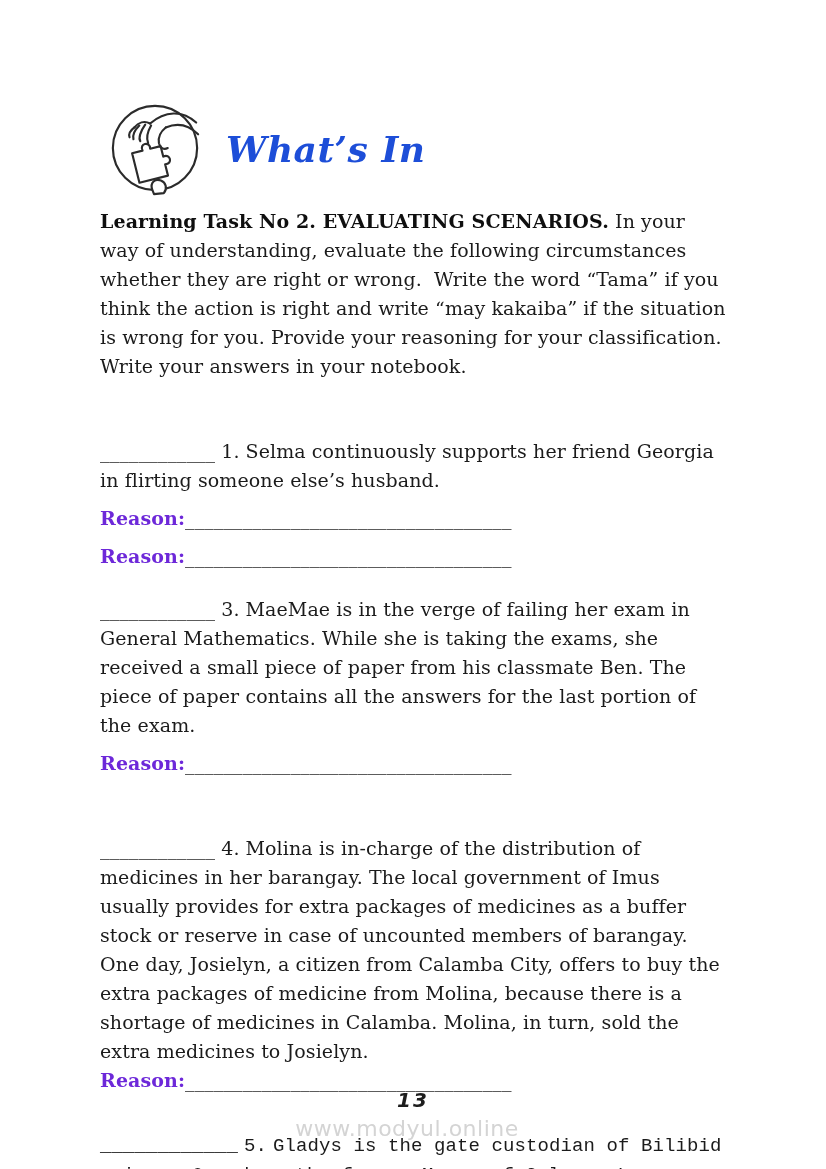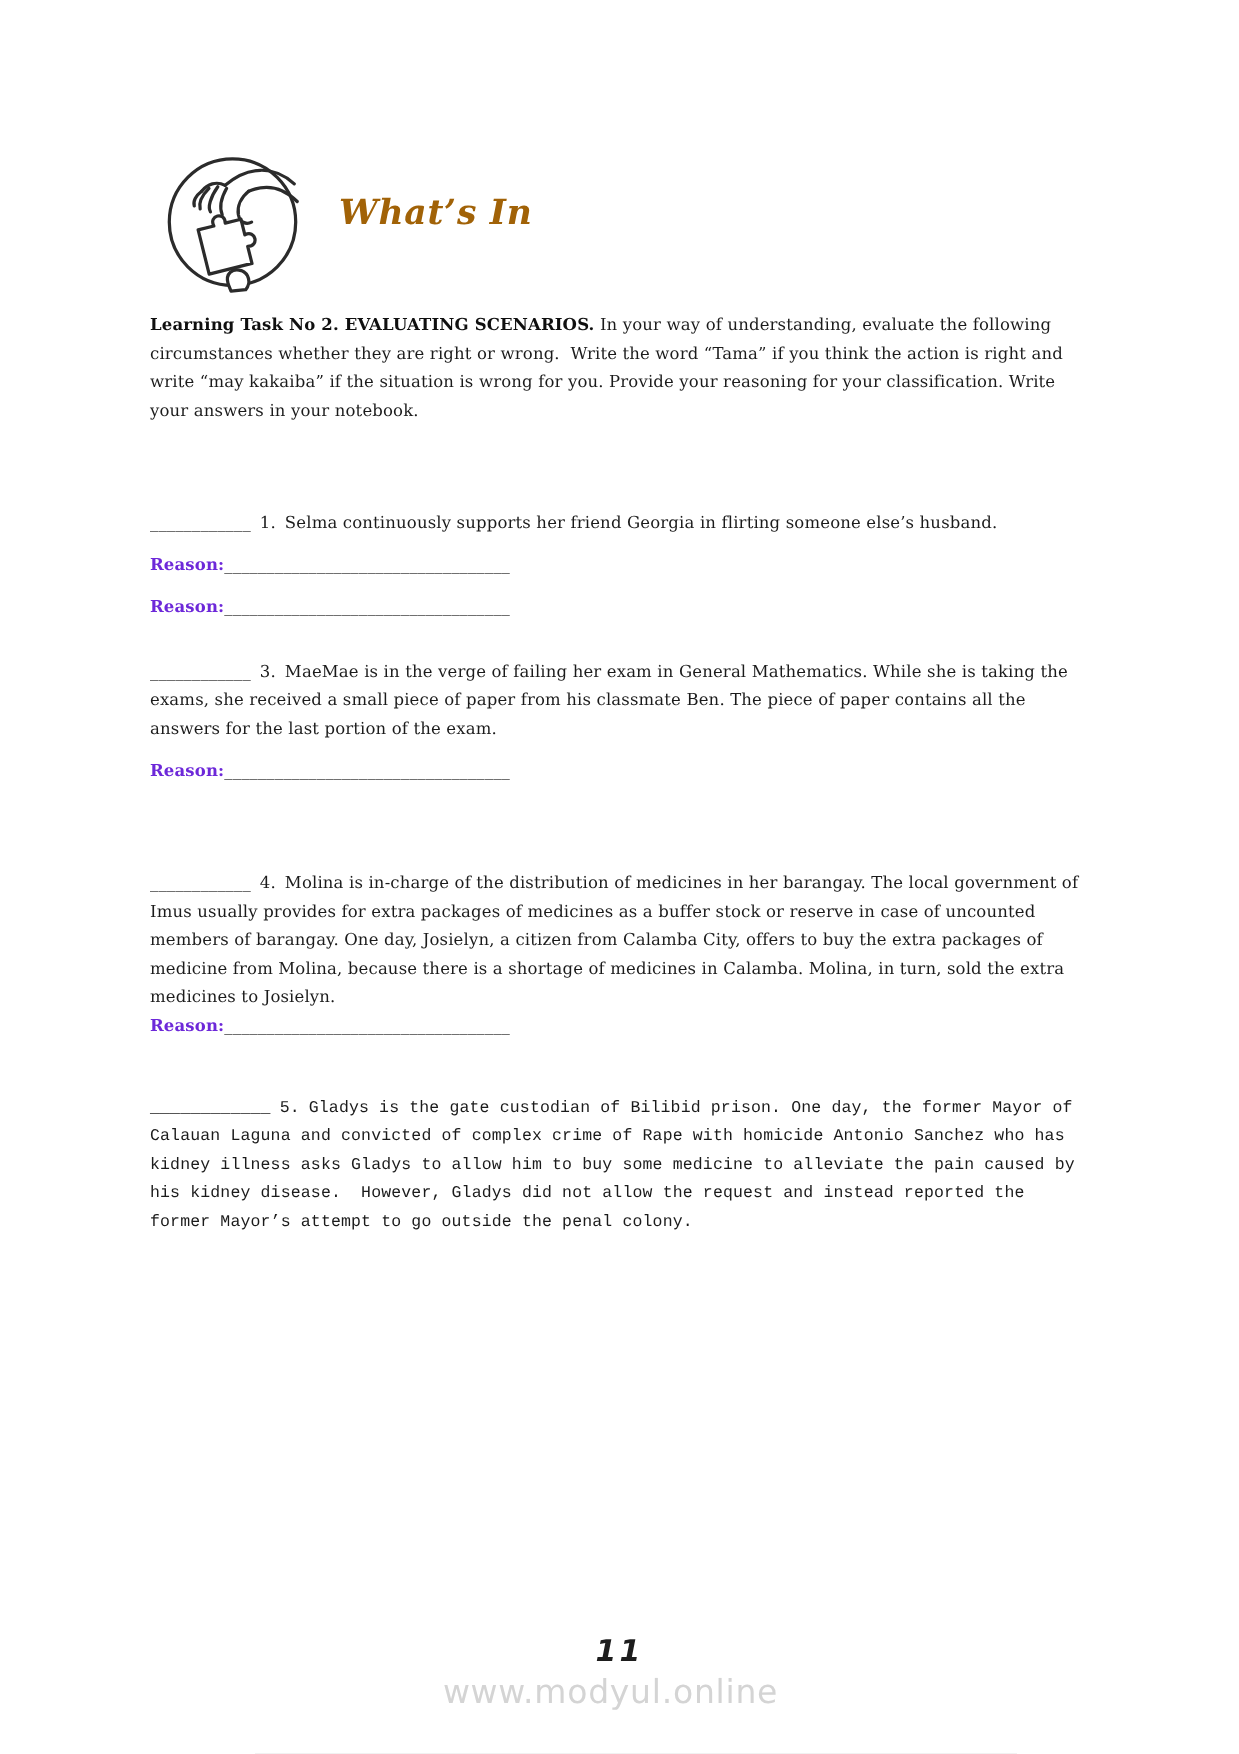--- a/index.html
+++ b/index.html
@@ -12,27 +12,27 @@
     font-family:"DejaVu Serif","Liberation Serif",serif;
     color:#1b1b1b;
   }
   .content{position:absolute;left:100px;top:0;width:628px;}
   
   .header{position:relative;margin-top:102px;height:96px;}
   .icon-wrap{position:absolute;left:6px;top:0;width:98px;height:98px;}
   .icon-wrap svg{width:100%;height:100%;}
   .page-title{
     position:absolute;left:126px;top:26px;
-    font-size:23px;font-weight:bold;font-style:italic;
-    letter-spacing:0.5px;color:#a16207;
+    font-size:36px;font-weight:bold;font-style:italic;
+    letter-spacing:0.5px;color:#1d4ed8;
     white-space:pre;
   }
   
   .intro,.item,.reason{
-    font-size:11px;line-height:19px;
+    font-size:19px;line-height:29px;
     letter-spacing:0.1px;
     white-space:pre-wrap;
     margin:0;
   }
   .intro{margin-top:9px;}
   .intro .lead-bold{font-weight:bold;color:#0f0f0f;}
   .item{margin-top:56px;}
   .item.g40{margin-top:24px;}
   .item.g37{margin-top:37px;font-family:Liberation Mono, monospace;}
   .item .blank{margin-right:6px;}
@@ -94,15 +94,15 @@
     <p class="item g40"><span class="blank">____________</span><span class="num">3.</span><span>MaeMae is in the verge of failing her exam in General Mathematics. While she is taking the exams, she received a small piece of paper from his classmate Ben. The piece of paper contains all the answers for the last portion of the exam.</span></p>
     <p class="reason"><span class="rlabel">Reason:</span><span class="rline">__________________________________</span></p>
 
     <p class="item"><span class="blank">____________</span><span class="num">4.</span><span>Molina is in-charge of the distribution of medicines in her barangay. The local government of Imus usually provides for extra packages of medicines as a buffer stock or reserve in case of uncounted members of barangay. One day, Josielyn, a citizen from Calamba City, offers to buy the extra packages of medicine from Molina, because there is a shortage of medicines in Calamba. Molina, in turn, sold the extra medicines to Josielyn.</span></p>
     <p class="reason tight"><span class="rlabel">Reason:</span><span class="rline">__________________________________</span></p>
 
     <p class="item g37"><span class="blank">____________</span><span class="num">5.</span><span>Gladys is the gate custodian of Bilibid prison. One day, the former Mayor of Calauan Laguna and convicted of complex crime of Rape with homicide Antonio Sanchez who has kidney illness asks Gladys to allow him to buy some medicine to alleviate the pain caused by his kidney disease.  However, Gladys did not allow the request and instead reported the former Mayor’s attempt to go outside the penal colony.</span></p>
 
   </div>
 
-  <div class="pagenum">11</div>
+  <div class="pagenum">13</div>
   <div class="watermark">www.modyul.online</div>
 </div>
 
 </body></html>

